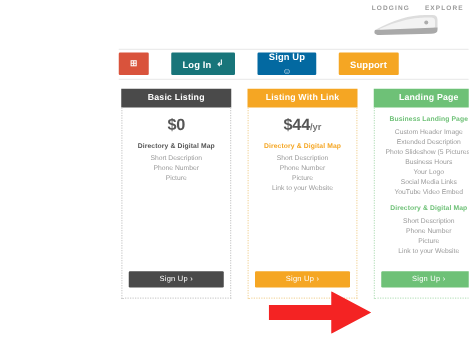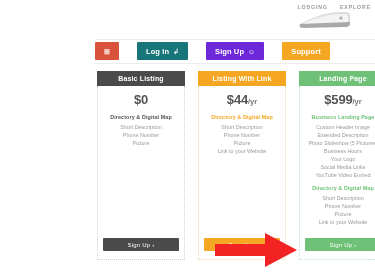--- a/index.html
+++ b/index.html
@@ -29,21 +29,21 @@
   }
   .nbtn{
     display:inline-flex;align-items:center;justify-content:center;gap:4px;
     height:18px;padding:0 9px;border:0;border-radius:1px;cursor:pointer;
     font-size:7.5px;font-weight:700;color:#fff;white-space:nowrap;
     font-family:"Liberation Sans",sans-serif;letter-spacing:.1px;
   }
   .nbtn .ic{font-size:7px;line-height:1;opacity:.95;}
   .nbtn.claim{background:#d9533c;}
   .nbtn.login{background:#18757a;}
-  .nbtn.signup{background:#6d28d9;}
+  .nbtn.signup{background:#0369a1;flex-direction:column;}
   .nbtn.support{background:#f5a623;}
   .hr-top{position:absolute;left:95px;right:0;top:39px;height:1px;background:#ececec;}
   .hr-bot{position:absolute;left:95px;right:0;top:63px;height:1px;background:#ececec;}
 
   
   .cards{position:absolute;top:71px;left:97px;display:flex;gap:13px;}
   .card{width:88px;background:#fff;display:flex;flex-direction:column;}
   .card-head{
     height:15px;display:flex;align-items:center;justify-content:center;
     font-size:7px;font-weight:700;color:#fff;letter-spacing:.15px;
@@ -157,23 +157,20 @@
         <div class="feat">Picture</div>
         <div class="feat">Link to your Website</div>
         <div class="spacer"></div>
         <button class="cta">Sign Up ›</button>
       </div>
     </div>
 
     <div class="card c-landing">
       <div class="card-head">Landing Page</div>
       <div class="card-body">
-        <div class="price">
-          <span>$599</span><span class="per">/yr</span>
-        </div>
         <div class="feat-title">Business Landing Page</div>
         <div class="feat">Custom Header Image</div>
         <div class="feat">Extended Description</div>
         <div class="feat">Photo Slideshow (5 Pictures)</div>
         <div class="feat">Business Hours</div>
         <div class="feat">Your Logo</div>
         <div class="feat">Social Media Links</div>
         <div class="feat">YouTube Video Embed</div>
         <div class="feat-title" style="margin-top:6px">Directory &amp; Digital Map</div>
         <div class="feat">Short Description</div>

